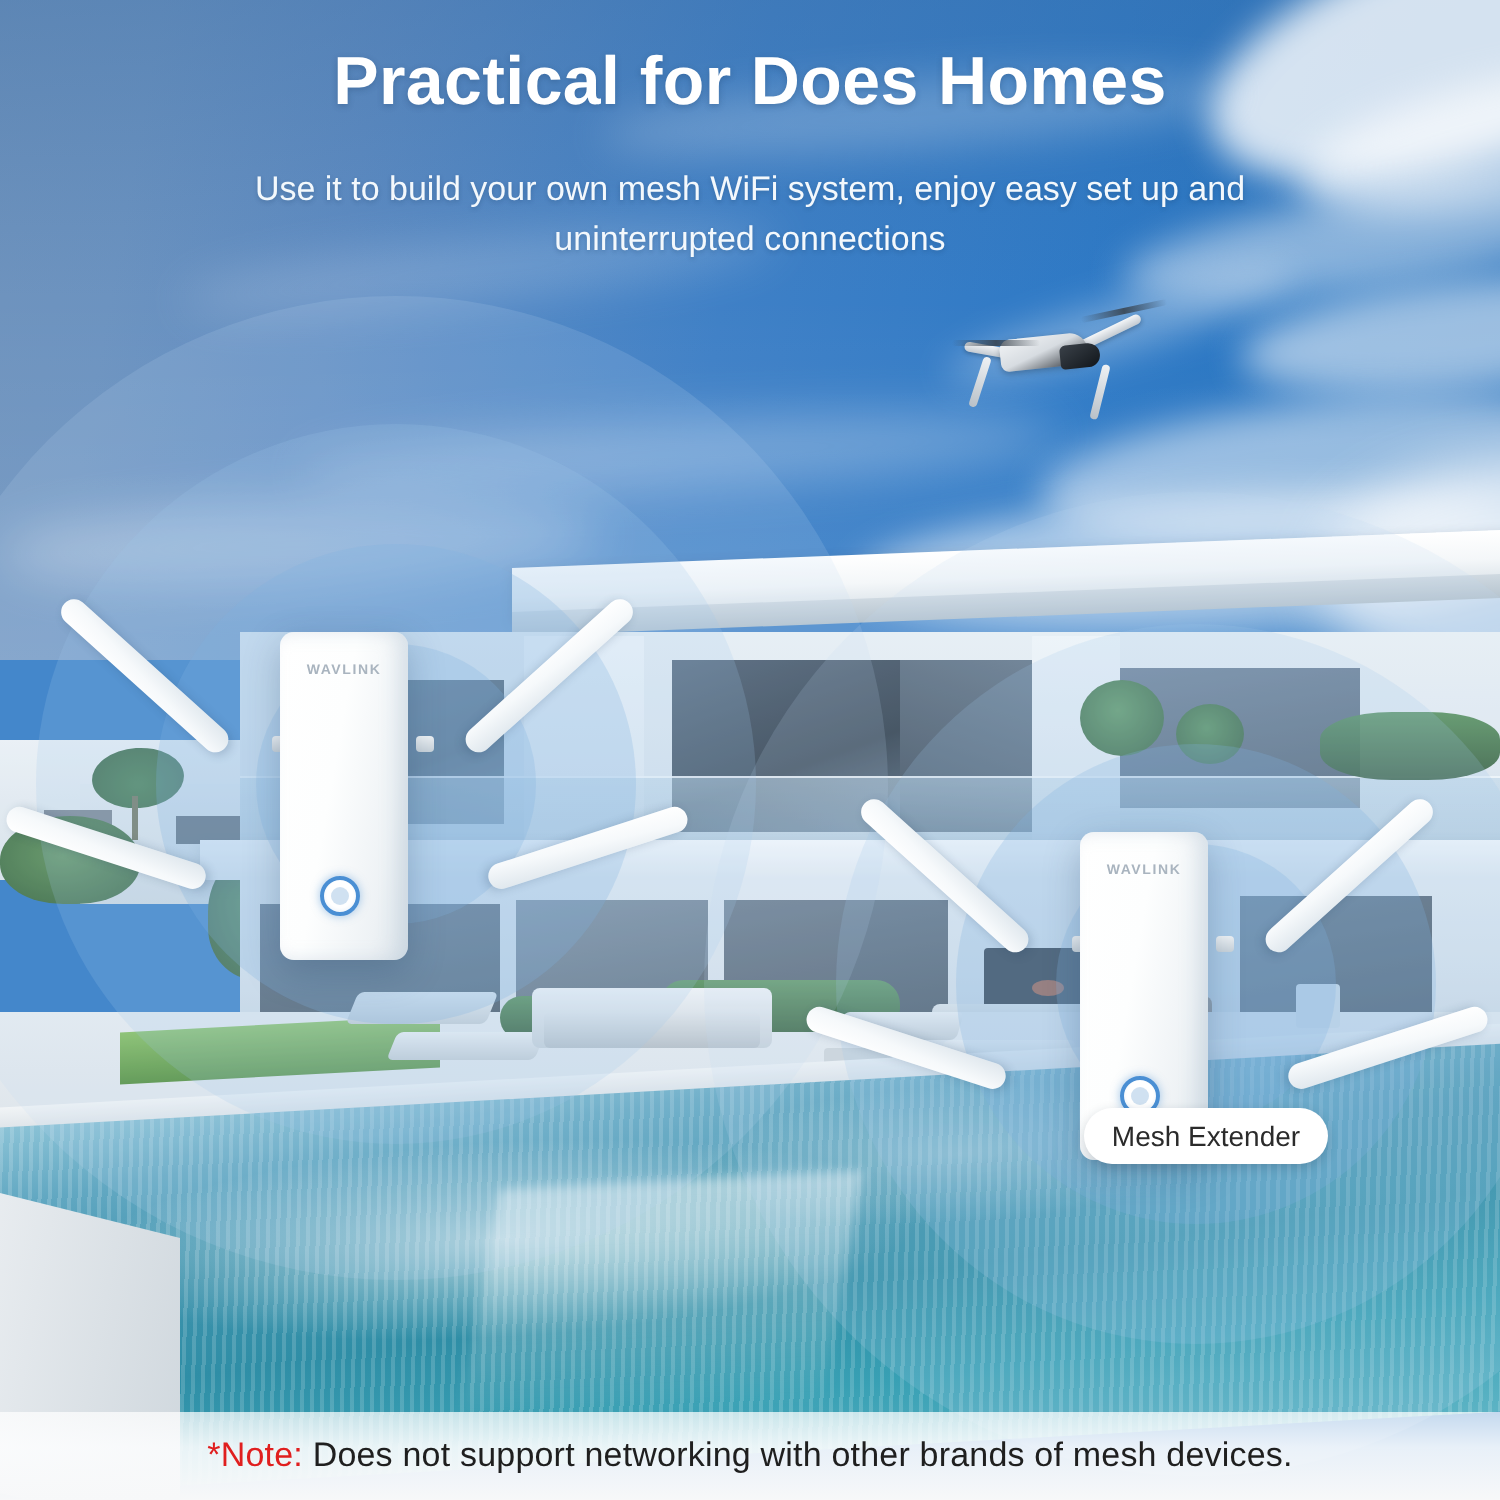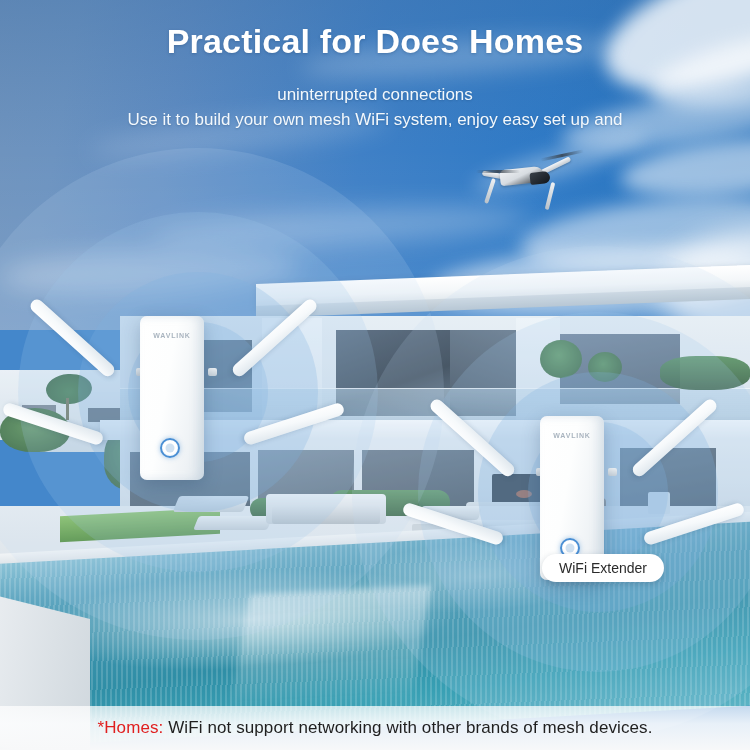--- a/index.html
+++ b/index.html
@@ -407,28 +407,28 @@
 
     <div class="dev-body" style="left:40px; top:66px; width:64px; height:164px;">
       <div class="dev-logo" style="top:16px; font-size:7px;">WAVLINK</div>
       <div class="dev-led" style="left:20px; top:122px; width:20px; height:20px;">
         <div class="dev-led-inner" style="width:9px; height:9px;"></div>
       </div>
     </div>
   </div>
 
   <div class="pill" style="left:542px; top:554px; width:122px; height:28px;">
-    <span>WiFi Extender</span>
+    <span>Mesh Extender</span>
   </div>
 
   <div class="headline">Practical for Does Homes</div>
   <div class="subhead">
+    <span style="display: block;">Use it to build your own mesh WiFi system, enjoy easy set up and</span>
     <span style="display: block;">uninterrupted connections</span>
-    <span style="display: block;">Use it to build your own mesh WiFi system, enjoy easy set up and</span>
   </div>
 
   <div class="note-bar">
     <div class="note-text">
-      <span class="note-star">*Homes:</span><span> WiFi not support networking with other brands of mesh devices.</span>
+      <span class="note-star">*Note:</span><span> Does not support networking with other brands of mesh devices.</span>
     </div>
   </div>
 
 </div>
 
 </body></html>

